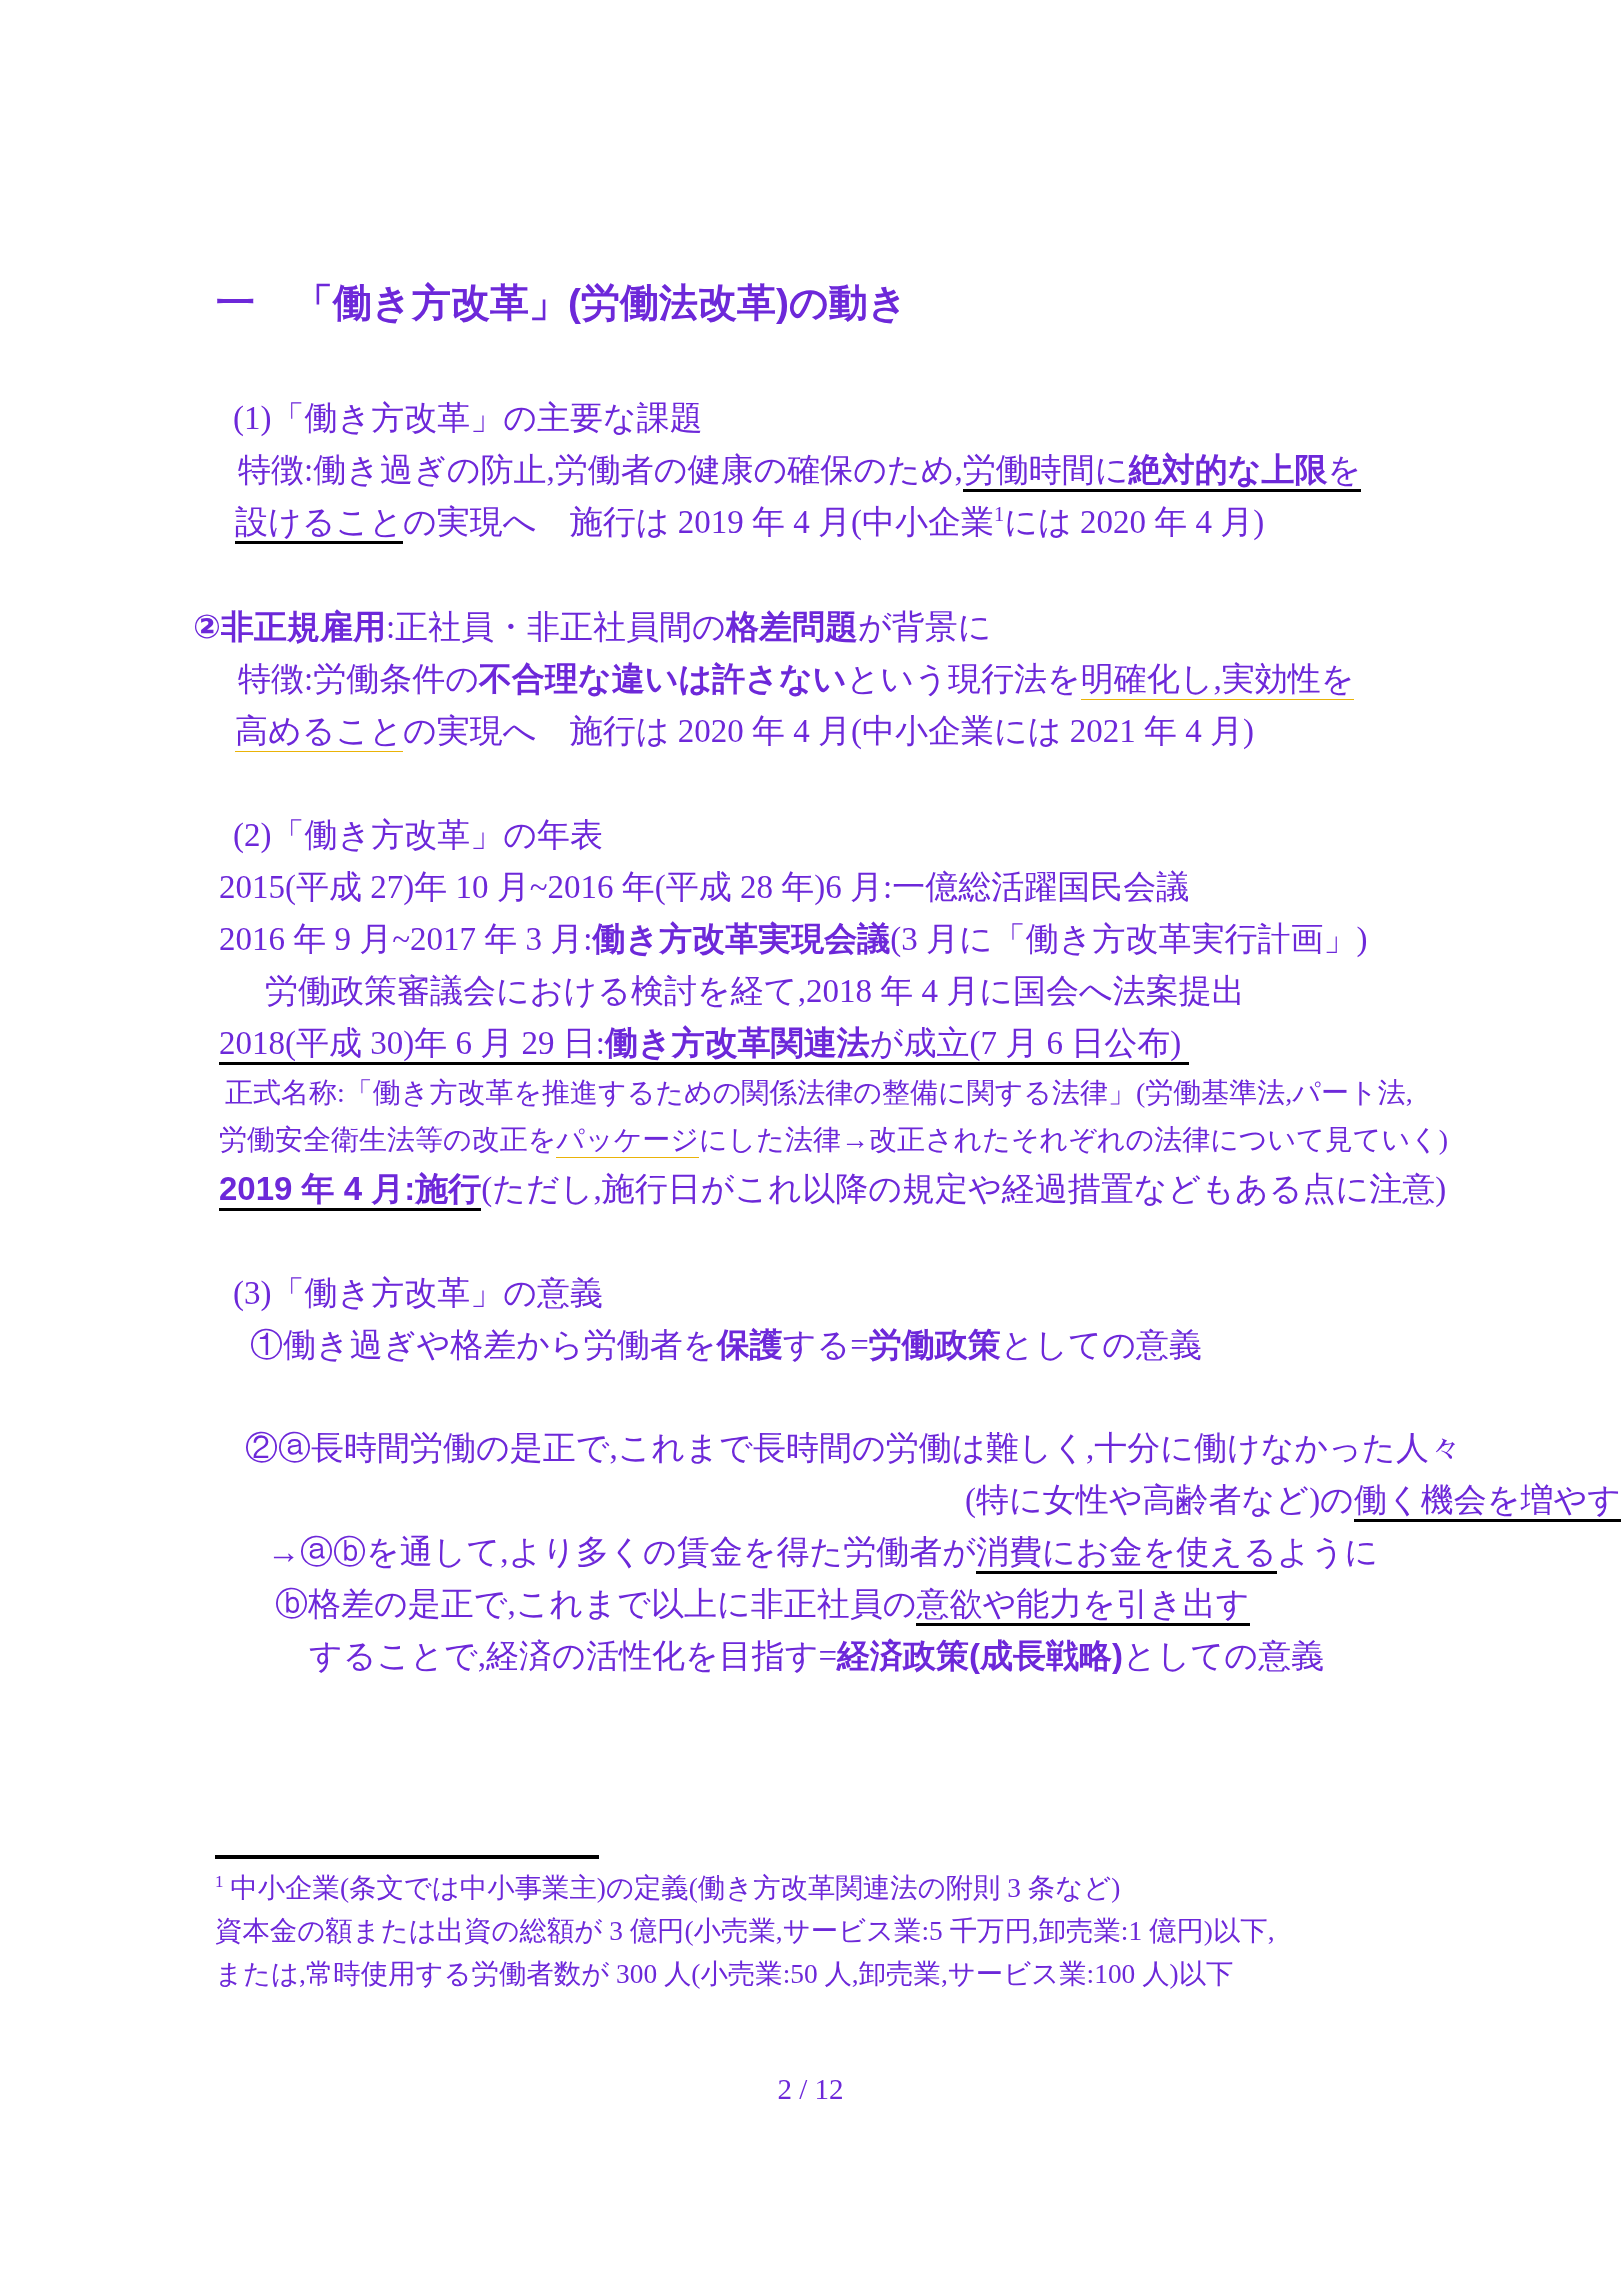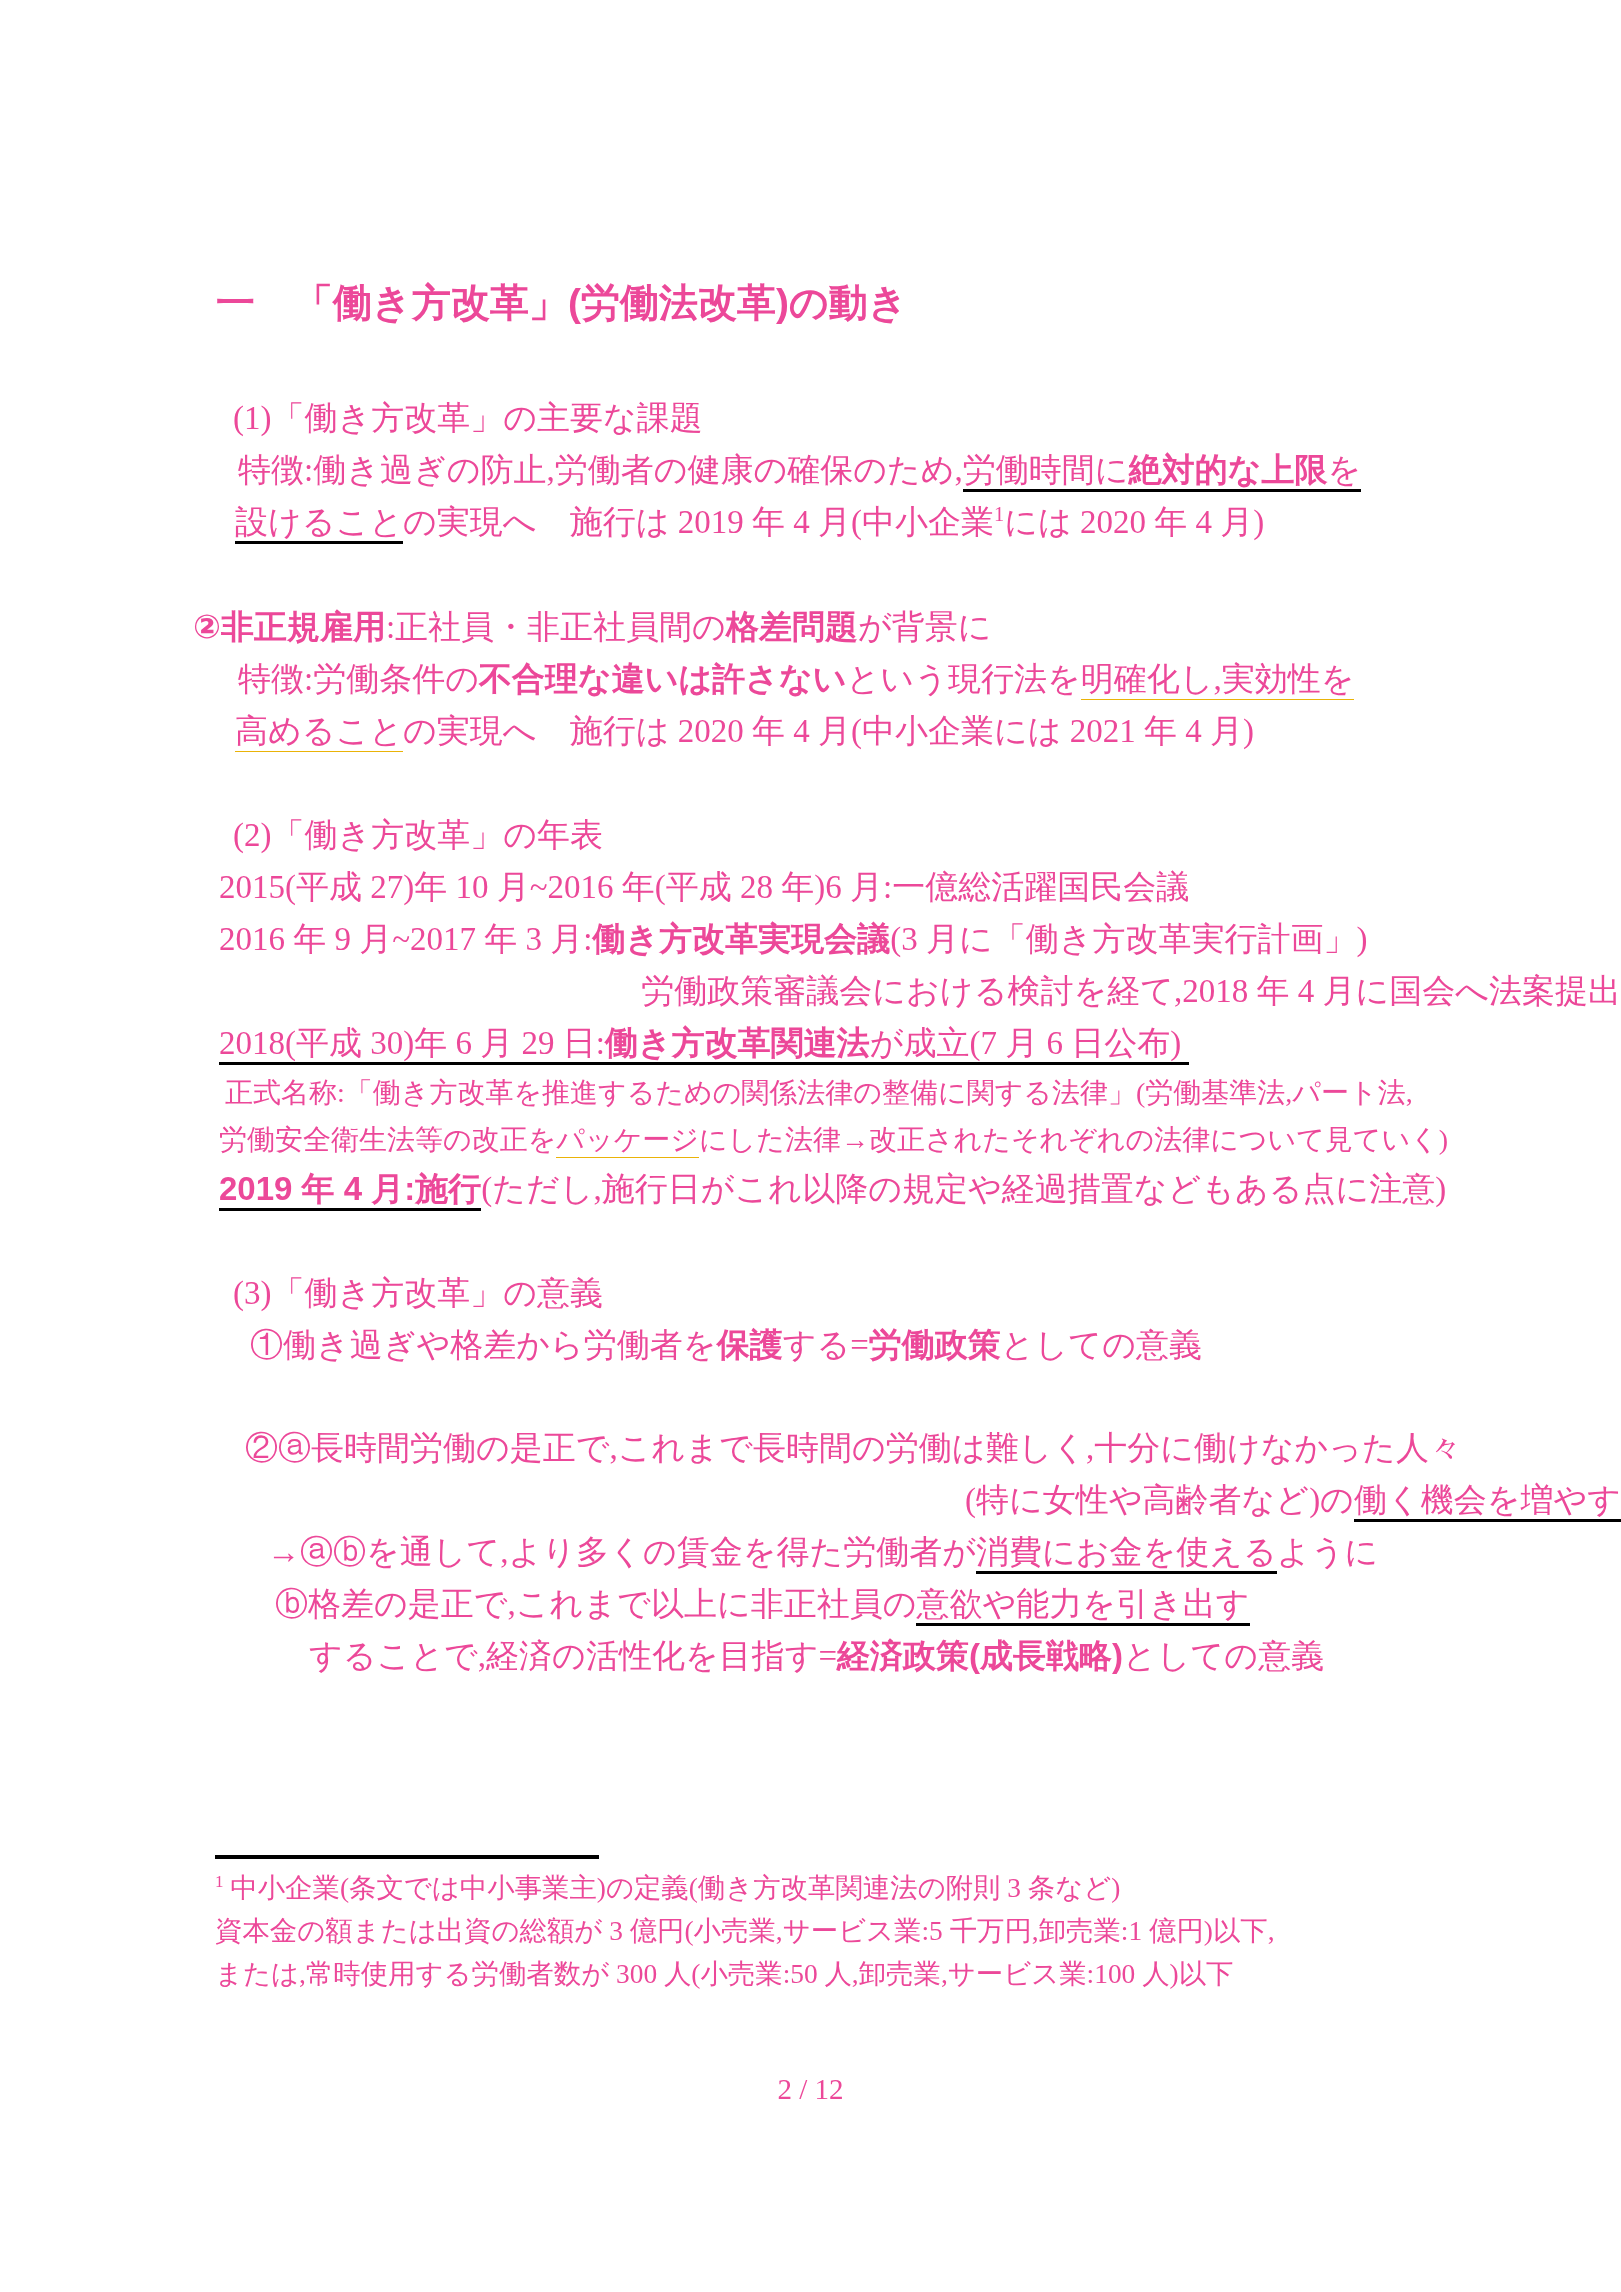--- a/index.html
+++ b/index.html
@@ -1,19 +1,19 @@
 <!DOCTYPE html>
 <html lang="ja"><head>
 <meta charset="utf-8">
 <style>
   html,body{margin:0;padding:0;background:#ffffff;}
   .page{
     position:relative;
     width:1621px;height:2293px;
-    background:#ffffff;color:#ec4899;
+    background:#ffffff;color:#6d28d9;
     font-family:"Liberation Serif","DejaVu Serif",serif;
     overflow:hidden;
   }
   .line{font-size:33px;line-height:52px;white-space:pre;}
   .small{font-size:28px;line-height:47px;}
   .fn{font-size:27.4px;line-height:43px;}
   .title{
     font-size:39px;line-height:47px;
     font-family:"Liberation Sans","DejaVu Sans",sans-serif;
     font-weight:700;
@@ -22,21 +22,21 @@
   .b{font-family:"Liberation Sans","DejaVu Sans",sans-serif;font-weight:700;}
   .u{border-bottom:3.9px solid #000;padding-bottom:1px;}
   .ut{border-bottom:1px solid #eab308;padding-bottom:2px;}
   .sup{vertical-align:super;font-size:0.62em;line-height:0;}
   
   .pl-h{padding-left:233px;}
   .pl-item{padding-left:193px;}
   .pl-cont{padding-left:238px;}
   .pl-cont2{padding-left:235px;}
   .pl-year{padding-left:219px;}
-  .pl-sub{padding-left:265px;text-align:right;}
+  .pl-sub{padding-left:265px;}
   .pl-small1{padding-left:225px;}
   .pl-s3i1{padding-left:250px;}
   .pl-s3i2{padding-left:245px;}
   .pl-s3p{padding-left:288px;text-align:right;}
   .pl-s3b{padding-left:275px;}
   .pl-s3arrow{padding-left:267px;}
   .pl-s3last{padding-left:309px;}
   .pl-fn{padding-left:215px;}
   
   .mt-block1{margin-top:66px;}

